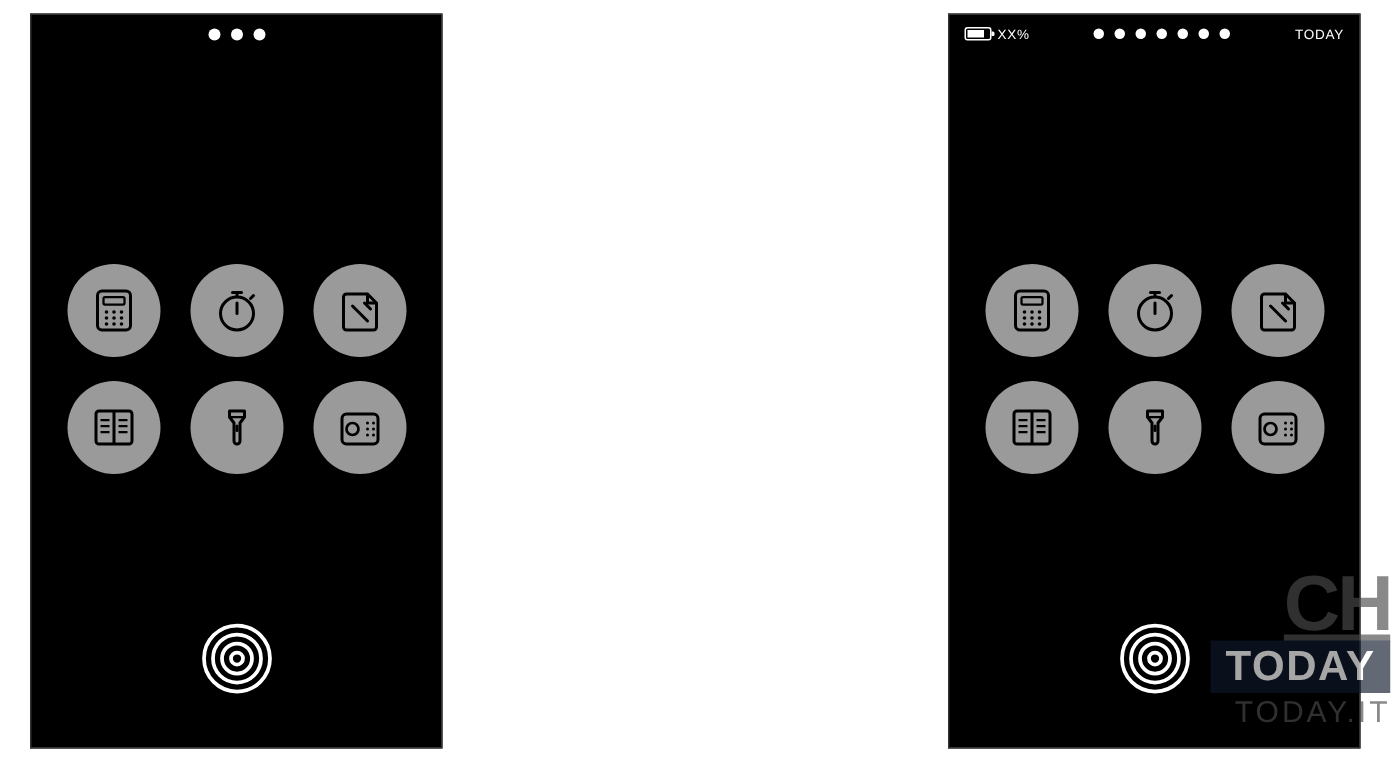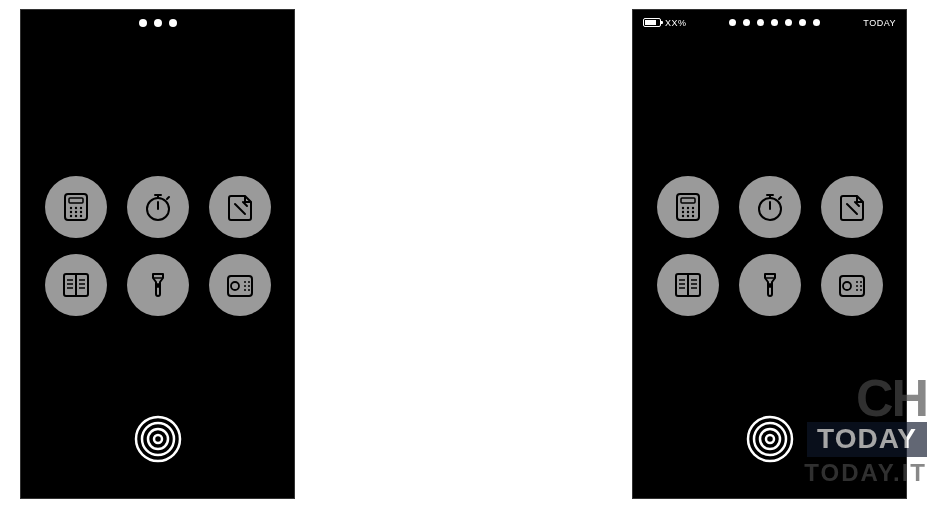--- a/index.html
+++ b/index.html
@@ -116,34 +116,35 @@
     text-align: right;
     opacity: 0.65;
     pointer-events: none;
   }
   .wm-ch {
     font-size: 52px;
     font-weight: 900;
     color: #4a4a4a;
     letter-spacing: -2px;
     line-height: 0.9;
+    text-decoration: underline;
   }
   .wm-today {
     background: #0f172a;
     color: #fff;
     font-size: 28px;
     font-weight: 900;
     padding: 2px 10px;
     letter-spacing: 1px;
     display: inline-block;
     line-height: 1.1;
   }
   .wm-it {
-    font-size: 24px;
-    font-weight: 700;
+    font-size: 20px;
+    font-weight: 400;
     color: #4a4a4a;
     letter-spacing: 2px;
     margin-top: 2px;
   }
 </style>
 </head>
 <body>
 
 <svg width="0" height="0" style="position:absolute">
   <defs>

